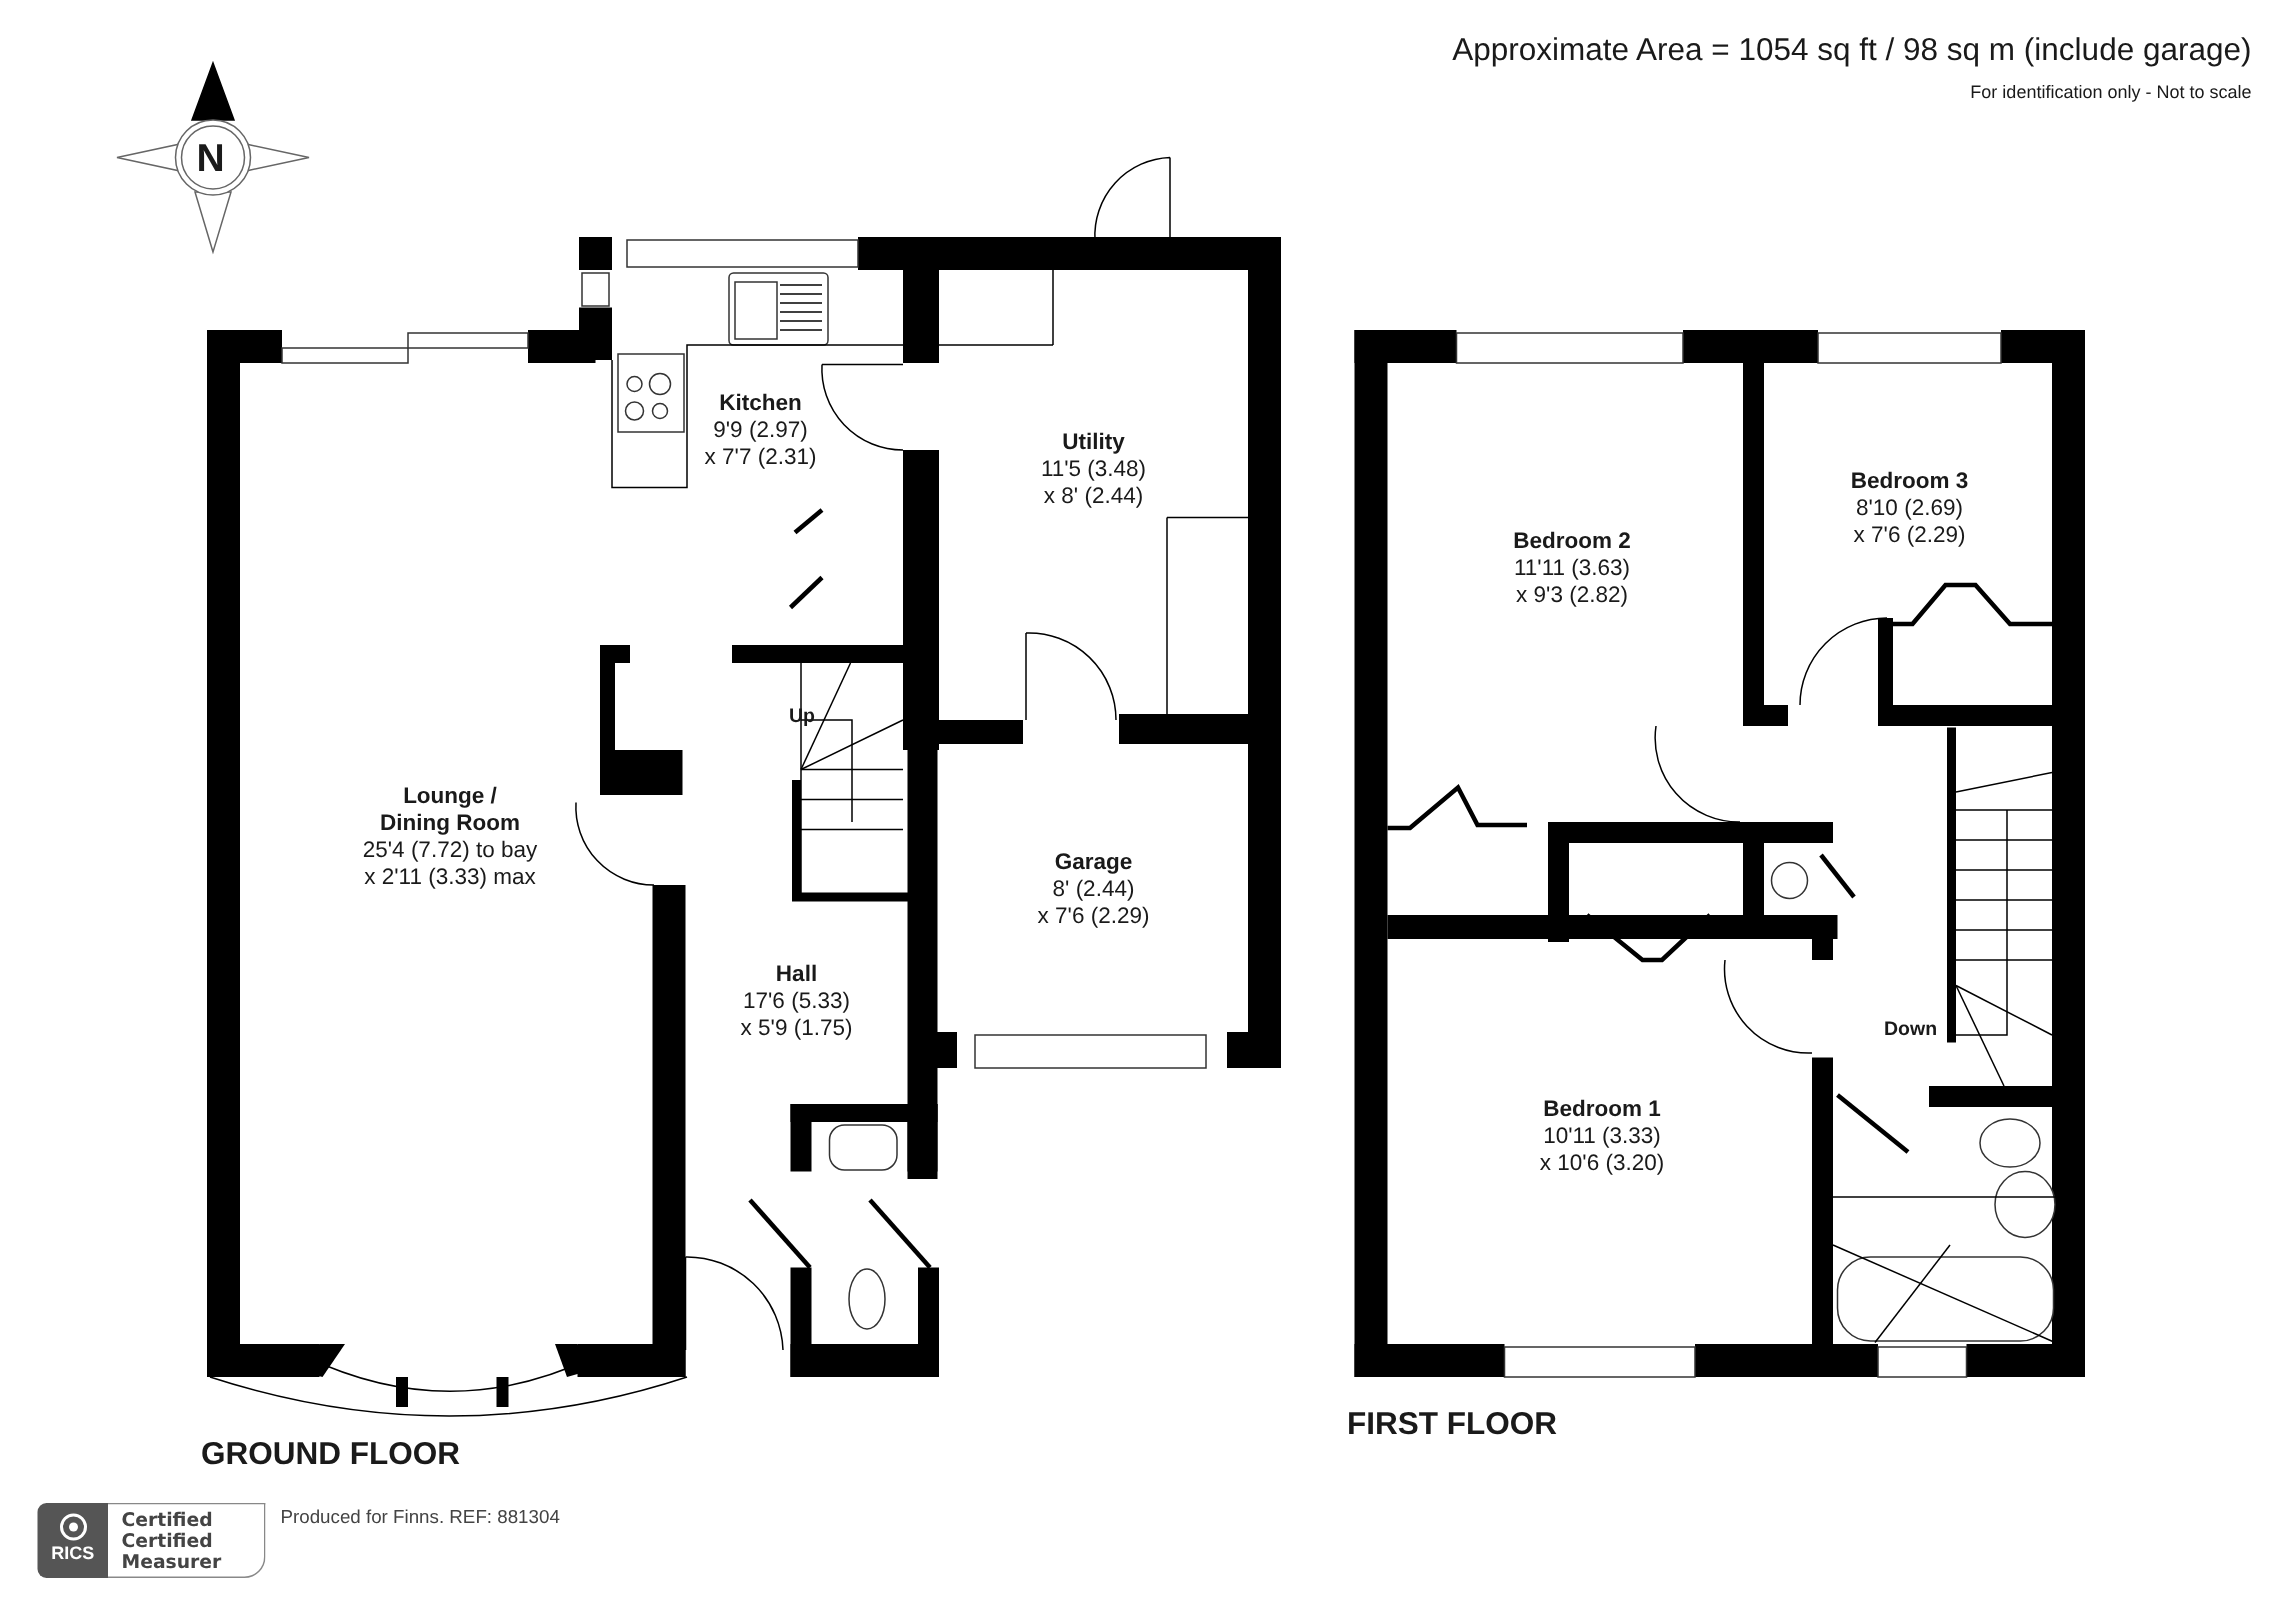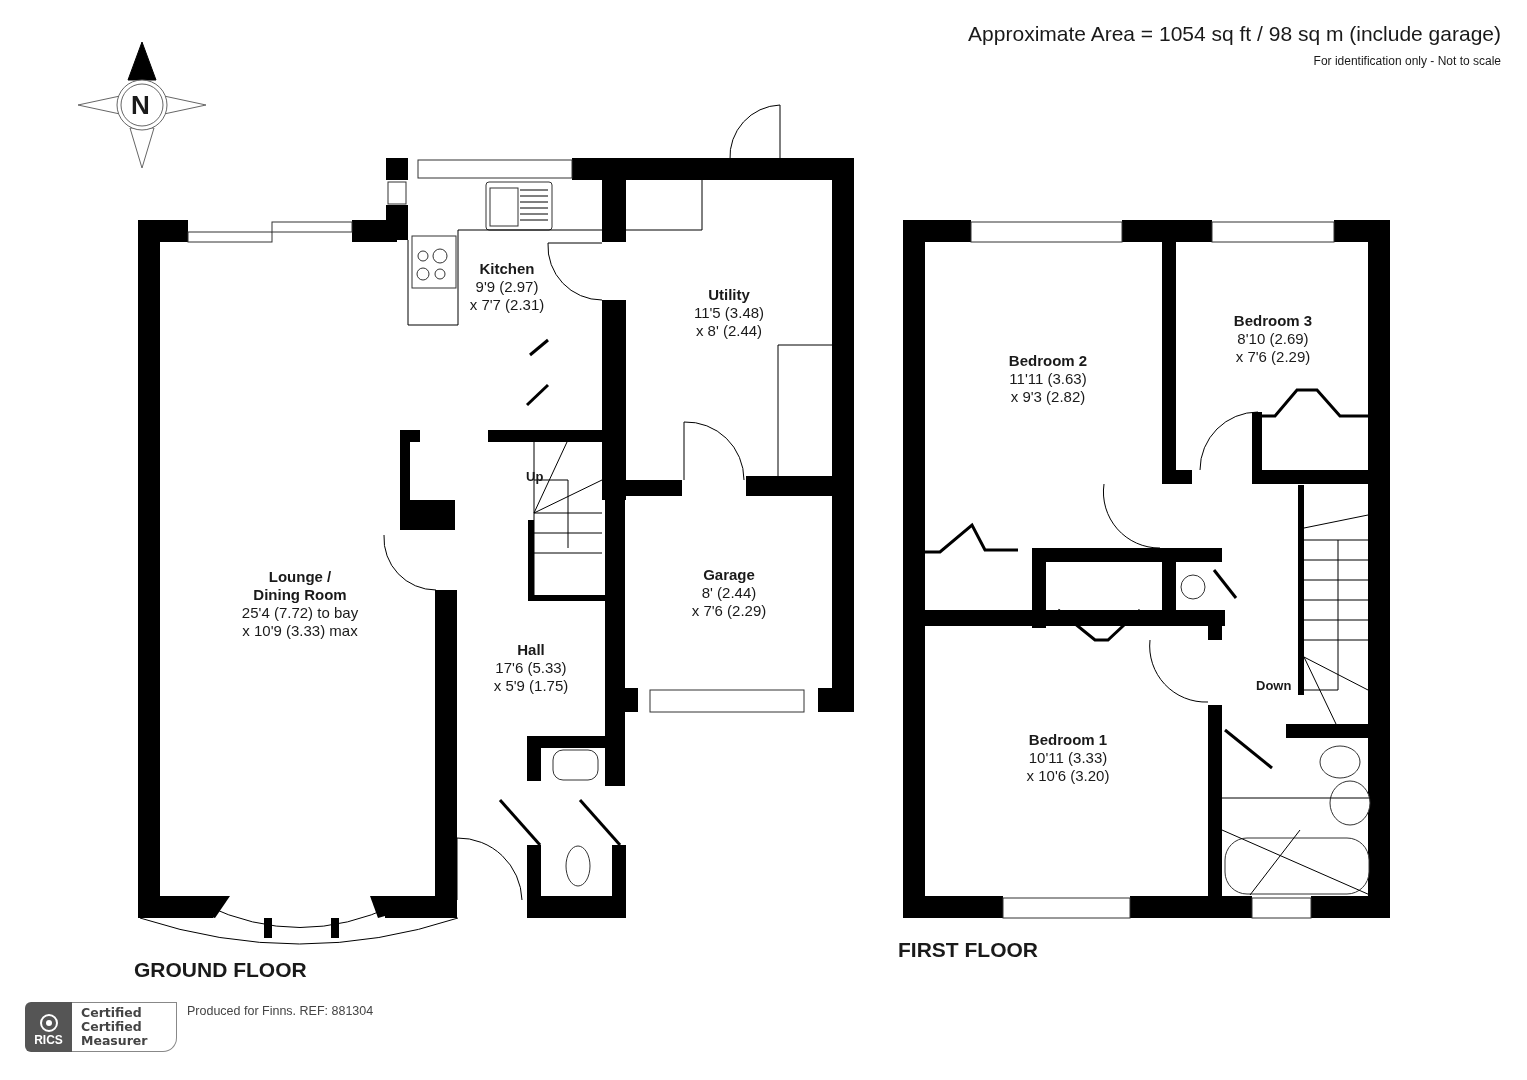--- a/index.html
+++ b/index.html
@@ -7,21 +7,21 @@
   .abs { position:absolute; }
   .area-title { right:26px; top:22px; font-size:21px; white-space:nowrap; }
   .area-sub { right:26px; top:54px; font-size:12px; white-space:nowrap; }
   svg.plan { position:absolute; left:0; top:0; }
   .room-label { position:absolute; text-align:center; font-size:15px; line-height:18px; transform:translateX(-50%); white-space:nowrap; }
   .room-label .name { font-weight:bold; }
   .floor-title { position:absolute; font-weight:bold; font-size:21px; white-space:nowrap; }
   .stair-label { position:absolute; font-weight:bold; font-size:13px; }
   .footer-text { left:187px; top:1003px; font-size:12.5px; line-height:16px; color:#444; }
   .rics-badge { left:25px; top:1002px; width:152px; height:50px; display:flex; }
-  .rics-dark { width:47px; height:50px; background:#555; border-radius:6px 0 0 6px; color:#fff; display:flex; flex-direction:column; align-items:center; justify-content:flex-end; padding-bottom:5px; box-sizing:border-box; font-weight:bold; font-size:12px; }
+  .rics-dark { width:47px; height:50px; background:#555; border-radius:6px 0 0 6px; color:#fff; display:flex; flex-direction:column; align-items:center; justify-content:center; padding-bottom:5px; box-sizing:border-box; font-weight:bold; font-size:12px; }
   .rics-light { flex:1; border:1px solid #888; border-left:none; border-radius:0 0 14px 0; padding:3px 0 0 9px; box-sizing:border-box; font-family:"DejaVu Sans", sans-serif; font-size:12.5px; line-height:14px; color:#444; font-weight:bold; }
   .compass-n { left:131px; top:90px; font-size:26px; font-weight:bold; }
 </style>
 </head>
 <body>
 
 <div class="abs area-title">Approximate Area = 1054 sq ft / 98 sq m (include garage)</div>
 <div class="abs area-sub">For identification only - Not to scale</div>
 
 <svg class="plan" width="1527" height="1080" viewBox="0 0 1527 1080">
@@ -188,25 +188,25 @@
 <div class="room-label" style="left:507px; top:260px;">
   <div class="name">Kitchen</div>
   <div>9'9 (2.97)</div>
   <div>x 7'7 (2.31)</div>
 </div>
 <div class="room-label" style="left:729px; top:286px;">
   <div class="name">Utility</div>
   <div>11'5 (3.48)</div>
   <div>x 8' (2.44)</div>
 </div>
-<div class="room-label" style="left:300px; top:568px;">
+<div class="room-label" style="left:300px; top:522px;">
   <div class="name">Lounge /</div>
   <div class="name">Dining Room</div>
   <div>25'4 (7.72) to bay</div>
-  <div>x 10'9 (3.33) max</div>
+  <div>x 2'11 (3.33) max</div>
 </div>
 <div class="room-label" style="left:729px; top:566px;">
   <div class="name">Garage</div>
   <div>8' (2.44)</div>
   <div>x 7'6 (2.29)</div>
 </div>
 <div class="room-label" style="left:531px; top:641px;">
   <div class="name">Hall</div>
   <div>17'6 (5.33)</div>
   <div>x 5'9 (1.75)</div>

